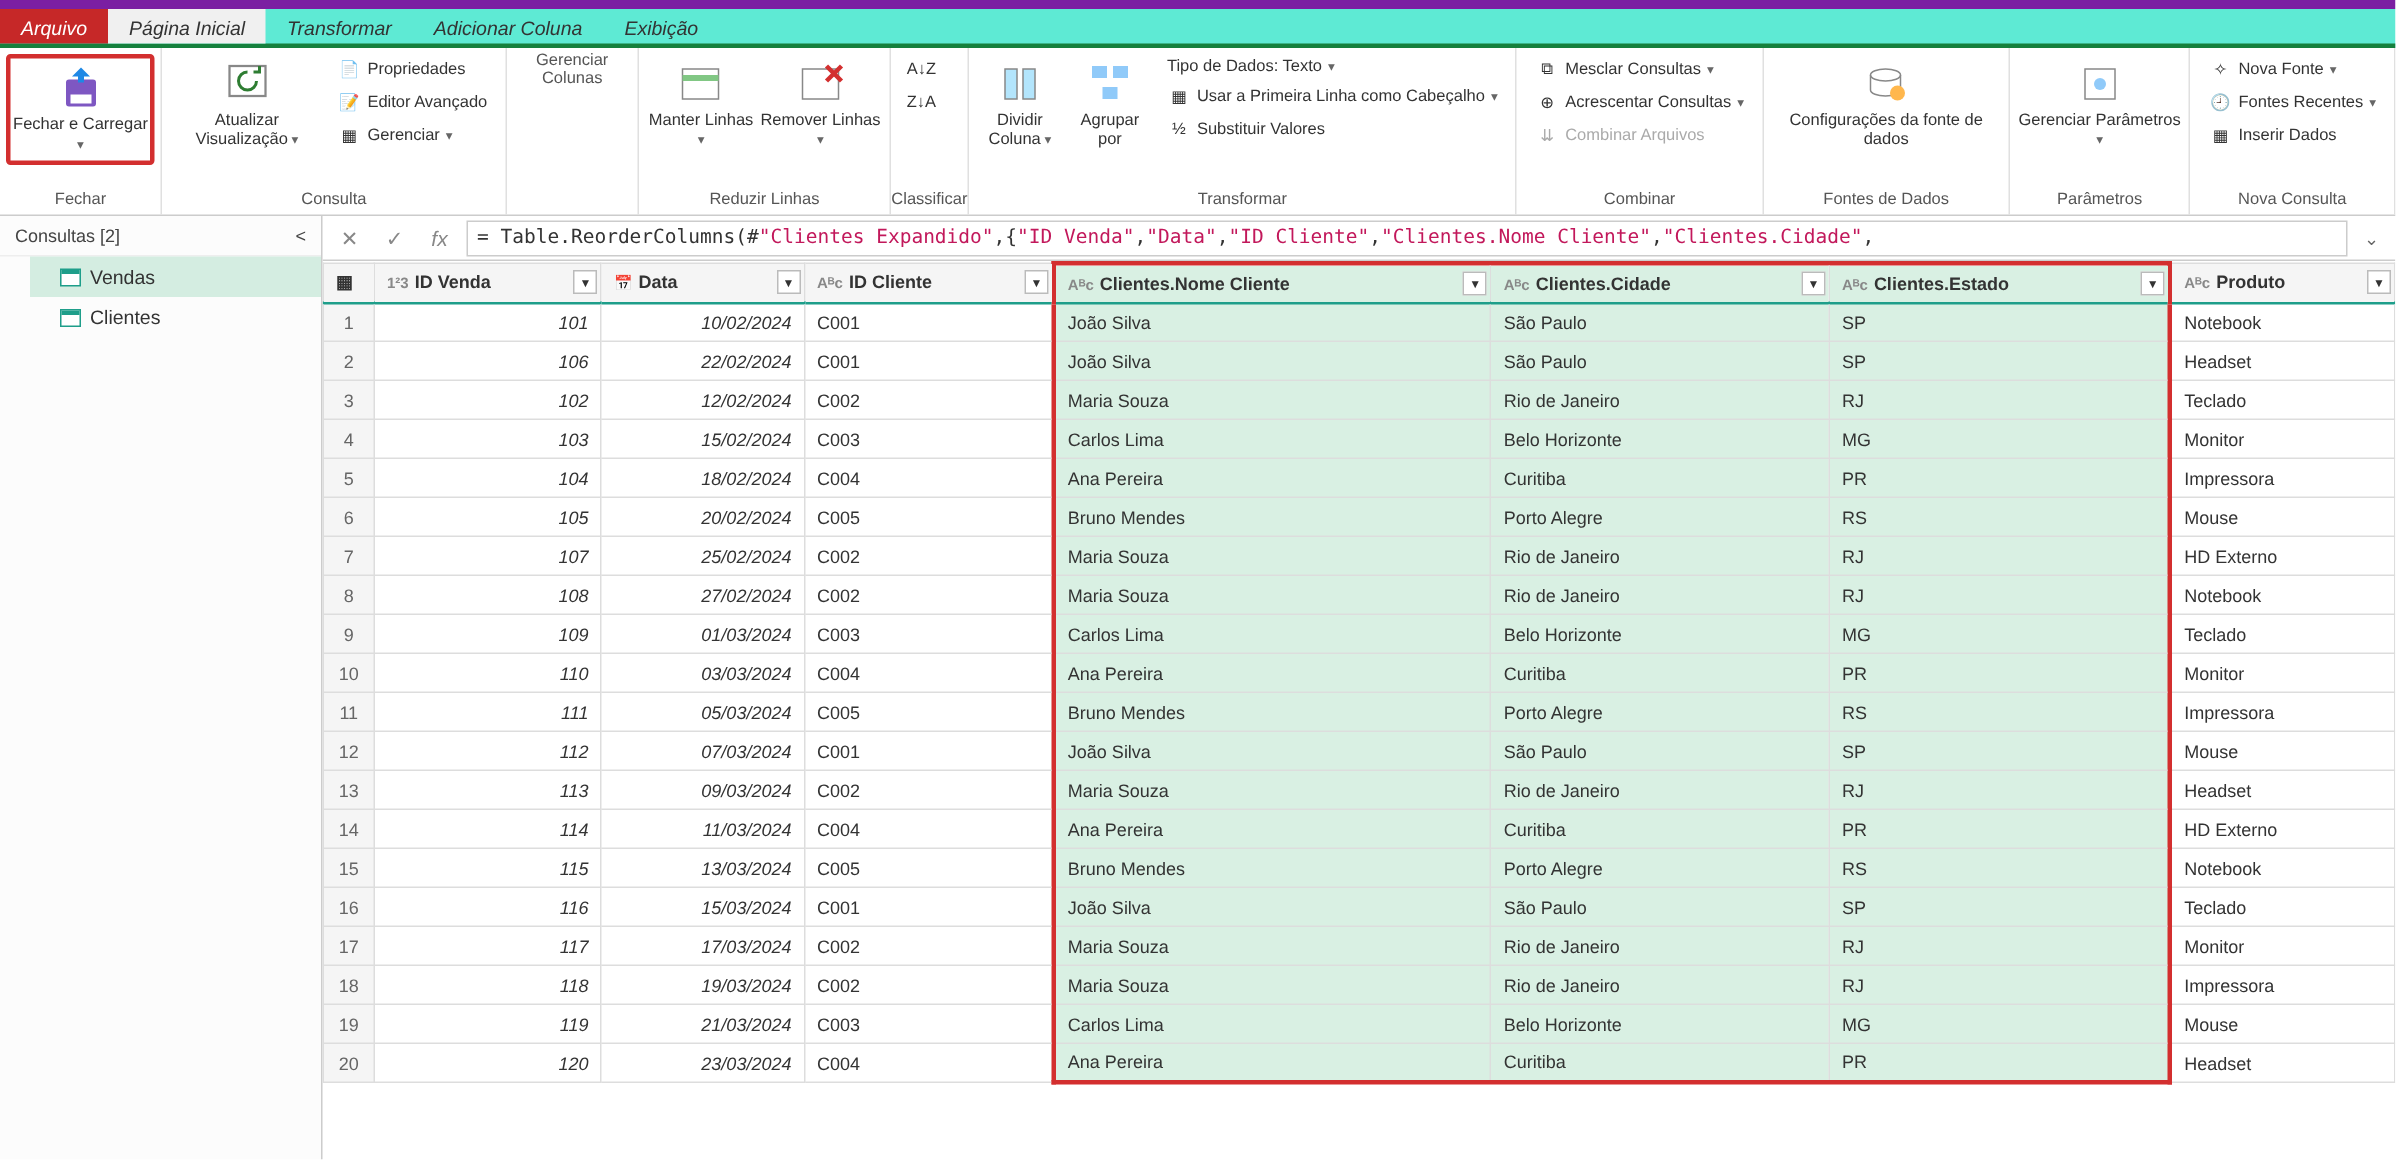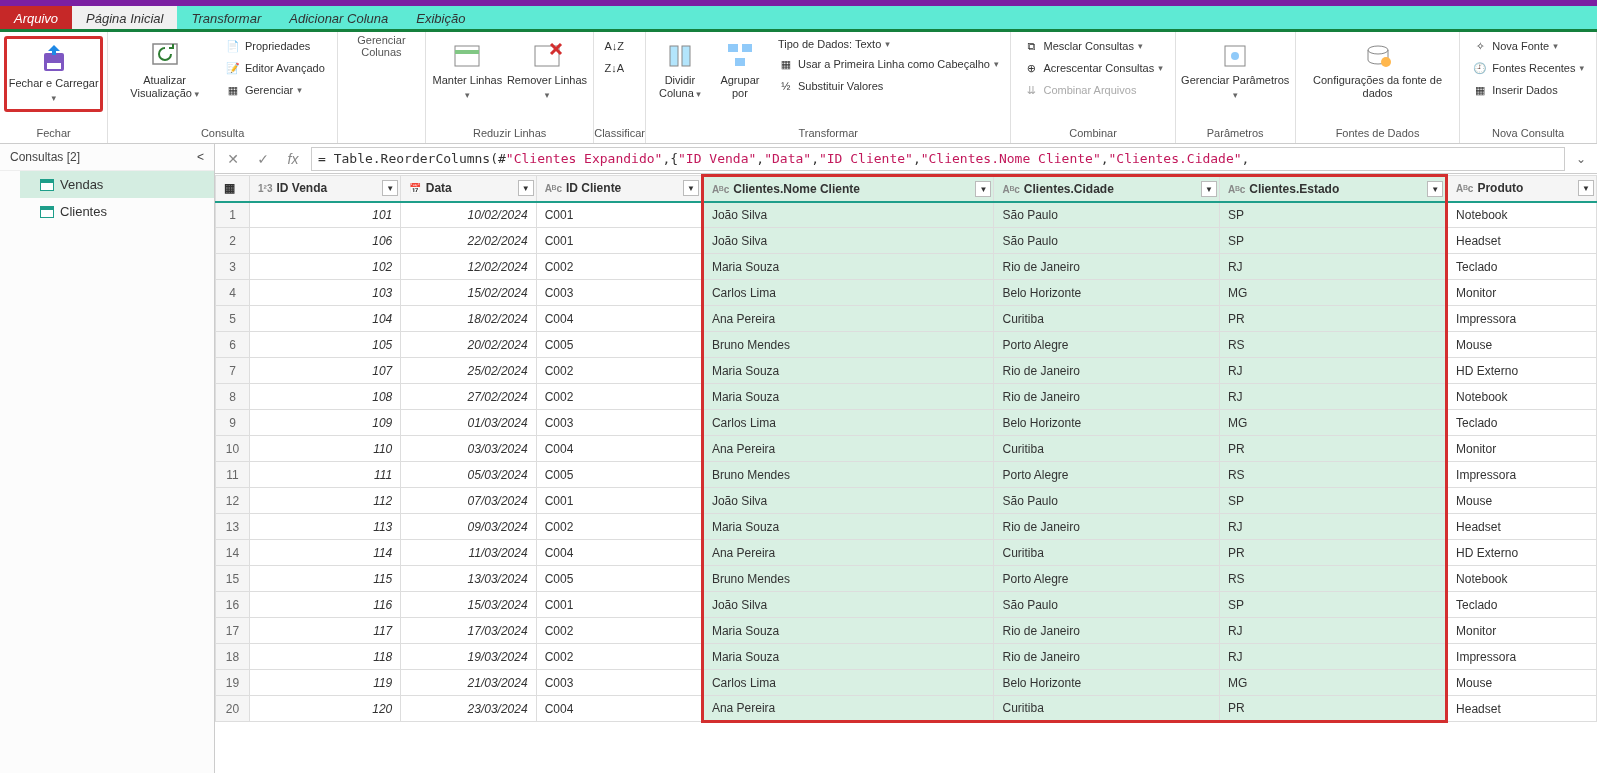--- a/index.html
+++ b/index.html
@@ -216,46 +216,46 @@
       </div>
     </div>
     <div class="ribbon-group-label">Combinar</div>
   </div>
 
   <div class="ribbon-group">
     <div class="ribbon-group-body">
       <div class="big-button">
         <div class="icon">
             <svg width="32" height="32" viewBox="0 0 32 32">
-              <rect x="6" y="6" width="20" height="20" fill="none" stroke="#888"></rect>
-              <circle cx="16" cy="16" r="4" fill="#90caf9"></circle>
-            </svg>
-          </div>
-        <div class="label dropdown-arrow">Gerenciar
-Parâmetros</div>
-      </div>
-    </div>
-    <div class="ribbon-group-label">Parâmetros</div>
-  </div>
-
-  <div class="ribbon-group">
-    <div class="ribbon-group-body">
-      <div class="big-button">
-        <div class="icon">
-            <svg width="32" height="32" viewBox="0 0 32 32">
               <ellipse cx="16" cy="10" rx="10" ry="4" fill="none" stroke="#888"></ellipse>
               <path d="M6 10 v10 a10 4 0 0 0 20 0 v-10" fill="none" stroke="#888"></path>
               <circle cx="24" cy="22" r="5" fill="#ffb74d"></circle>
             </svg>
           </div>
         <div class="label">Configurações da
 fonte de dados</div>
       </div>
     </div>
     <div class="ribbon-group-label">Fontes de Dados</div>
+  </div>
+
+  <div class="ribbon-group">
+    <div class="ribbon-group-body">
+      <div class="big-button">
+        <div class="icon">
+            <svg width="32" height="32" viewBox="0 0 32 32">
+              <rect x="6" y="6" width="20" height="20" fill="none" stroke="#888"></rect>
+              <circle cx="16" cy="16" r="4" fill="#90caf9"></circle>
+            </svg>
+          </div>
+        <div class="label dropdown-arrow">Gerenciar
+Parâmetros</div>
+      </div>
+    </div>
+    <div class="ribbon-group-label">Parâmetros</div>
   </div>
 
   <div class="ribbon-group">
     <div class="ribbon-group-body">
       <div class="small-buttons">
         <div class="small-button dropdown-arrow">
             <span class="icon">✧</span>
             <span>Nova Fonte</span>
           </div>
         <div class="small-button dropdown-arrow">

